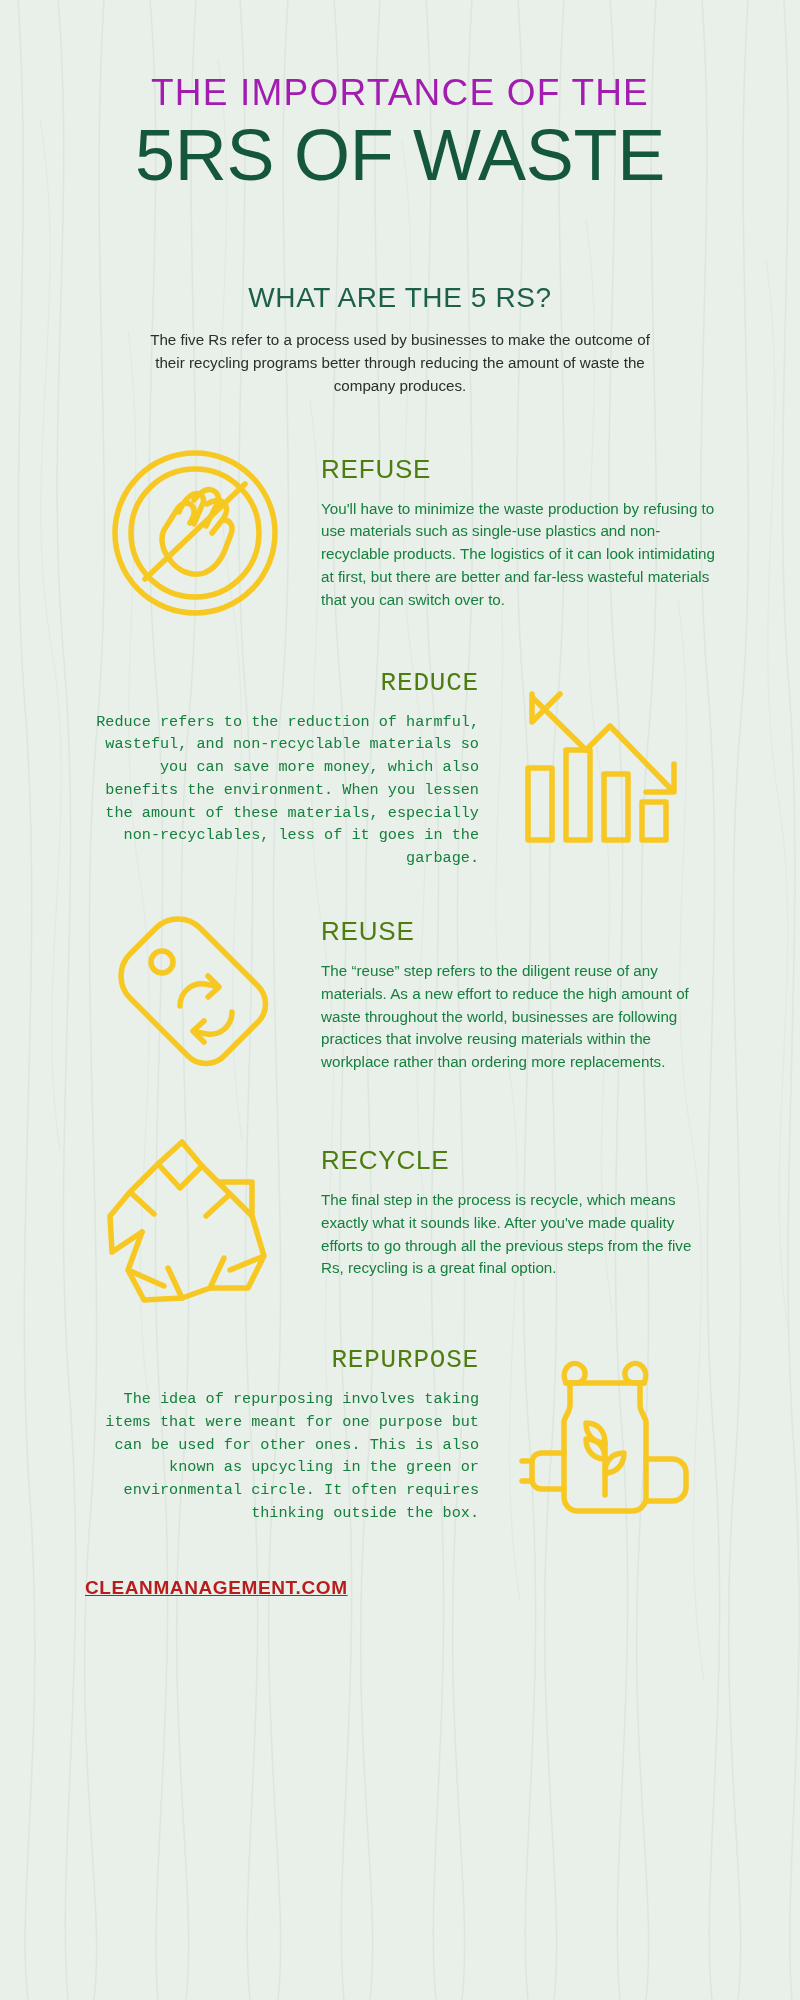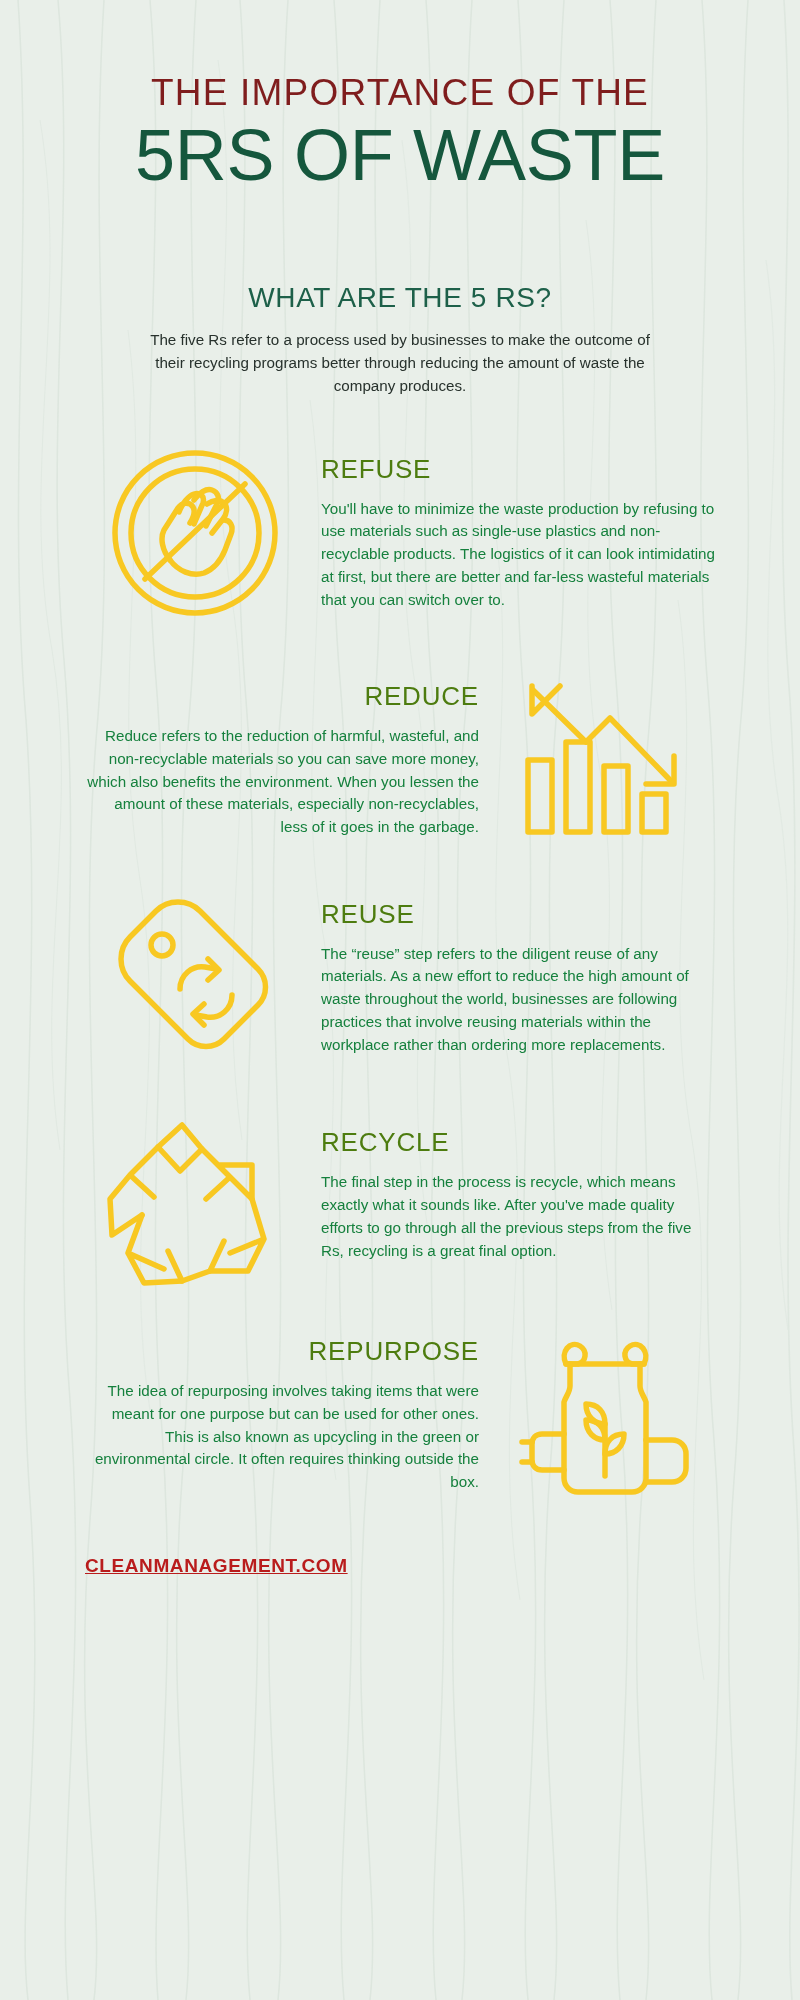--- a/index.html
+++ b/index.html
@@ -33,21 +33,21 @@
     height:2000px;
     padding:0 85px;
   }
 
   
   .header { padding-top:72px; text-align:center; }
 
   .kicker {
     font-size:37px;
     letter-spacing:1.2px;
-    color:#7f1d1d;
+    color:#a21caf;
     font-weight:400;
     line-height:1.12;
     white-space:nowrap;
   }
 
   .title-big {
     font-size:72px;
     font-weight:400;
     color:#15573d;
     line-height:1.06;
@@ -74,21 +74,21 @@
     text-align:center;
   }
 
   
   .section {
     display:flex;
     align-items:center;
     margin-top:46px;
     gap:16px;
   }
-  .section.flip { flex-direction:row-reverse; }
+  .section.flip { flex-direction:row-reverse;font-family:Liberation Mono, monospace; }
 
   .icon-col {
     flex:0 0 220px;
     display:flex;
     align-items:center;
     justify-content:center;
   }
   .icon-col svg { display:block; }
 
   .text-col { flex:1 1 auto; }

